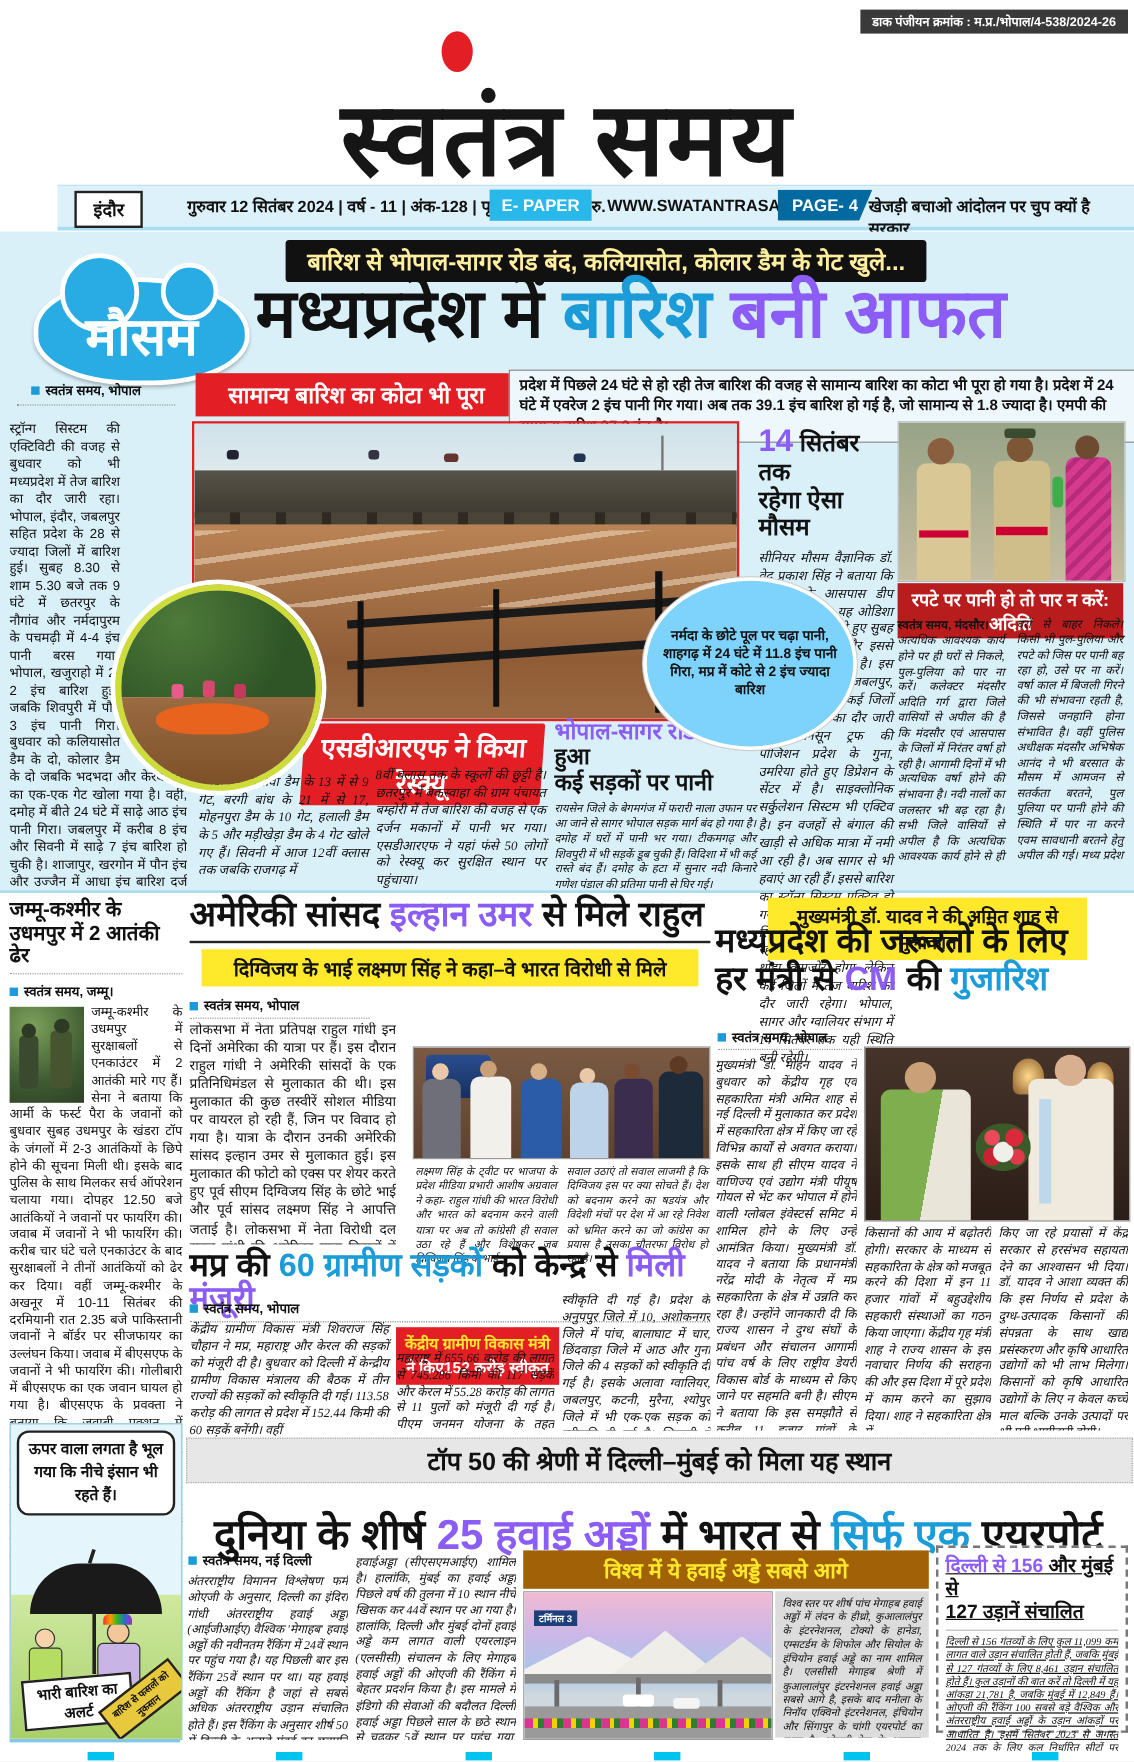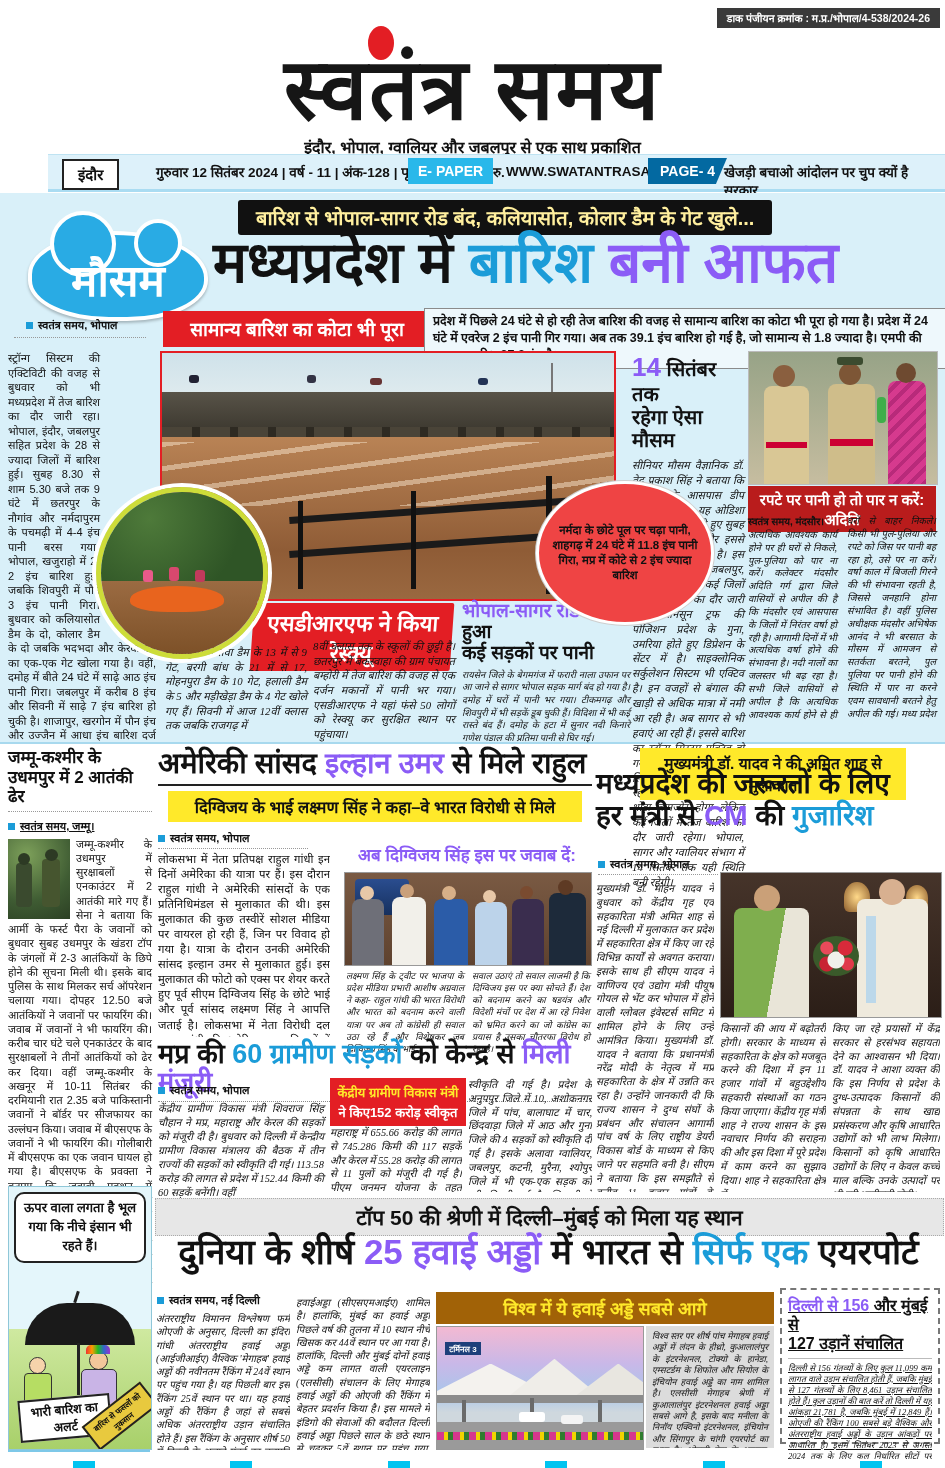--- a/index.html
+++ b/index.html
@@ -1,20 +1,20 @@
 <!DOCTYPE html>
 <html><head>
 <meta charset="utf-8">
 <style>
   html,body{margin:0;padding:0;background:#f2f2f2;}
   #page{position:relative;width:945px;height:1468px;margin:0 auto;background:#fff;
         font-family:"Liberation Sans","DejaVu Sans",sans-serif;color:#111;overflow:hidden;}
   .abs{position:absolute;}
   .jc{text-align:justify;}
-  .ctr{text-align:center;}
+  .ctr{text-align:center;margin-top:28px;}
   .b{font-weight:bold;}
   .it{font-family:"Liberation Serif","DejaVu Serif",serif;font-style:italic;}
   .byline{font-size:11px;font-weight:bold;}
   .bullet{display:inline-block;width:7px;height:7px;background:#1b9cd8;margin-right:5px;}
   .dotted{border-bottom:1px dotted #999;}
   
   .regno{background:#3a3a3a;color:#fff;font-size:10.5px;font-weight:bold;padding:3px 10px;}
   .masthead{font-size:86px;font-weight:bold;letter-spacing:2px;color:#161616;line-height:1;}
   .datebar{background:#ddf1fa;border-top:1px solid #bfe3f2;border-bottom:3px solid #aadcf2;height:34px;}
   .citybox{background:#fff;border:2px solid #222;font-weight:bold;font-size:15px;padding:3px 14px;}
@@ -27,21 +27,21 @@
   .cloud{background:#29abe4;border:4px solid #fff;border-radius:48% 52% 45% 45%;box-shadow:0 2px 3px rgba(0,0,0,.25);}
   .cloud:before{content:"";position:absolute;width:58px;height:58px;background:#29abe4;border-radius:50%;top:-24px;left:18px;border:4px solid #fff;}
   .cloud:after{content:"";position:absolute;width:40px;height:40px;background:#29abe4;border-radius:50%;top:-16px;right:22px;border:4px solid #fff;}
   .cloudtxt{position:absolute;width:100%;text-align:center;color:#fff;font-size:44px;font-weight:bold;top:24px;z-index:3;}
   .mainhead{font-size:57px;font-weight:bold;line-height:1.05;white-space:nowrap;}
   .red{color:#8b5cf6;} .blue{color:#1b9cd8;} .yellow{color:#ffe92a;}
   .kickerbox{background:#e31e24;color:#fff;font-weight:bold;font-size:19px;padding:5px 8px;text-align:center;}
   .introbox{border:1px solid #8b8b8b;background:#eef8fc;font-weight:bold;font-size:12.5px;line-height:1.35;padding:4px 8px;}
   .smalltxt{font-size:11px;line-height:1.32;}
   .photoframe{border:2px solid #e31e24;}
-  .bubble{background:#ef4444;border:3px solid #fff;border-radius:50%;box-shadow:0 0 0 1px #cfcfcf;
+  .bubble{background:#7dd3fc;border:3px solid #fff;border-radius:50%;box-shadow:0 0 0 1px #cfcfcf;
           display:flex;align-items:center;justify-content:center;text-align:center;
           font-size:11.5px;font-weight:bold;line-height:1.3;padding:10px;}
   .capband{background:#b91c1c;color:#fff;font-weight:bold;font-size:15px;text-align:center;padding:3px 0;}
   .redband{background:#e31e24;color:#fff;font-weight:bold;font-size:22px;text-align:center;padding:4px 0;border-radius:2px;}
   .subhead2{font-size:19px;font-weight:bold;line-height:1.1;}
   .cols2{column-count:2;column-gap:10px;}
   
   .ph{overflow:hidden;position:absolute;}
   .fig{position:absolute;border-radius:8px 8px 0 0;}
   
@@ -164,21 +164,21 @@
       <div class="subhead2">
         <span class="red">भोपाल-सागर रोड</span><span> बंद हुआ</span><br>
         <span>कई सड़कों पर पानी</span>
       </div>
       <div class="it jc" style="font-size:9.4px;line-height:1.35;margin-top:5px;">रायसेन जिले के बेगमगंज में फरारी नाला उफान पर आ जाने से सागर भोपाल सड़क मार्ग बंद हो गया है। दमोह में घरों में पानी भर गया। टीकमगढ़ और शिवपुरी में भी सड़कें डूब चुकी हैं। विदिशा में भी कई रास्ते बंद हैं। दमोह के हटा में सुनार नदी किनारे गणेश पंडाल की प्रतिमा पानी से घिर गई।</div>
     </div>
   </div>
 
   <div class="abs" style="left:8px;top:748px;width:144px;">
     <div class="h-md" style="font-size:17px;border-bottom:1px dotted #999;padding-bottom:4px;">जम्मू-कश्मीर के उधमपुर में 2 आतंकी ढेर</div>
-    <div class="byline" style="margin:6px 0 4px;text-decoration:underline;"><span class="bullet"></span><span>स्वतंत्र समय, जम्मू।</span></div>
+    <div class="byline" style="margin:6px 0 4px;"><span class="bullet"></span><span>स्वतंत्र समय, जम्मू।</span></div>
     <div class="smalltxt jc" style="font-size:10.8px;">
       <span class="ph" style="position:relative;float:left;width:62px;height:80px;margin:2px 6px 2px 0;display:block;background:radial-gradient(circle at 30% 20%,#7da05a,#3f5c33 60%,#2c4024);">
         <span class="abs" style="left:8px;top:24px;width:16px;height:44px;background:#3a4a2e;border-radius:4px;display:block;"></span>
         <span class="abs" style="left:10px;top:14px;width:12px;height:12px;background:#2d3a24;border-radius:50%;display:block;"></span>
         <span class="abs" style="left:34px;top:20px;width:18px;height:48px;background:#46552f;border-radius:4px;display:block;"></span>
         <span class="abs" style="left:37px;top:10px;width:13px;height:12px;background:#2d3a24;border-radius:50%;display:block;"></span>
       </span>
       <span>जम्मू-कश्मीर के उधमपुर में सुरक्षाबलों से एनकाउंटर में 2 आतंकी मारे गए हैं। सेना ने बताया कि आर्मी के फर्स्ट पैरा के जवानों को बुधवार सुबह उधमपुर के खंडरा टॉप के जंगलों में 2-3 आतंकियों के छिपे होने की सूचना मिली थी। इसके बाद पुलिस के साथ मिलकर सर्च ऑपरेशन चलाया गया। दोपहर 12.50 बजे आतंकियों ने जवानों पर फायरिंग की। जवाब में जवानों ने भी फायरिंग की। करीब चार घंटे चले एनकाउंटर के बाद सुरक्षाबलों ने तीनों आतंकियों को ढेर कर दिया। वहीं जम्मू-कश्मीर के अखनूर में 10-11 सितंबर की दरमियानी रात 2.35 बजे पाकिस्तानी जवानों ने बॉर्डर पर सीजफायर का उल्लंघन किया। जवाब में बीएसएफ के जवानों ने भी फायरिंग की। गोलीबारी में बीएसएफ का एक जवान घायल हो गया है। बीएसएफ के प्रवक्ता ने बताया कि जवाबी एक्शन में पाकिस्तान को हुए नुकसान की अभी जानकारी नहीं है। घटना के बाद जवान बॉर्डर पर कड़ी निगरानी रख रहे हैं। 18 सितंबर को जम्मू-कश्मीर विधानसभा चुनाव की पहले फेज की वोटिंग होनी है। इससे सात दिन पहले उधमपुर में एनकाउंटर और सीजफायर का उल्लंघन हुआ है।</span>
     </div>
   </div>

